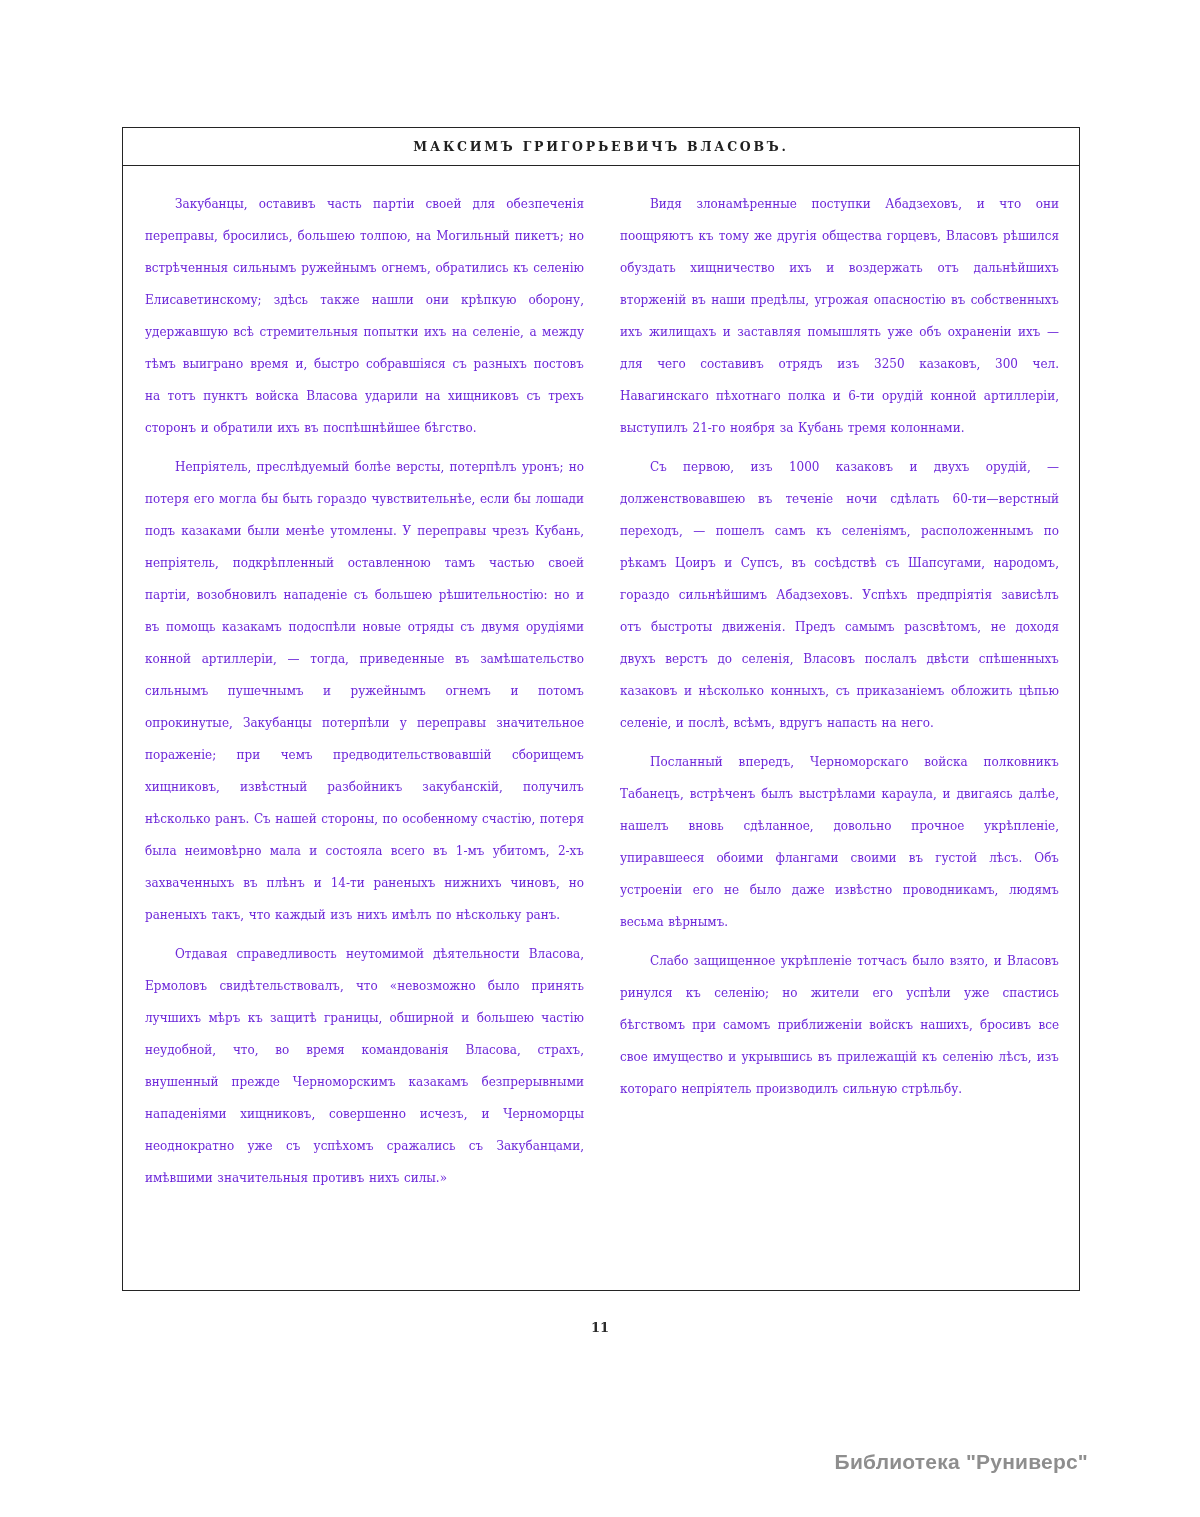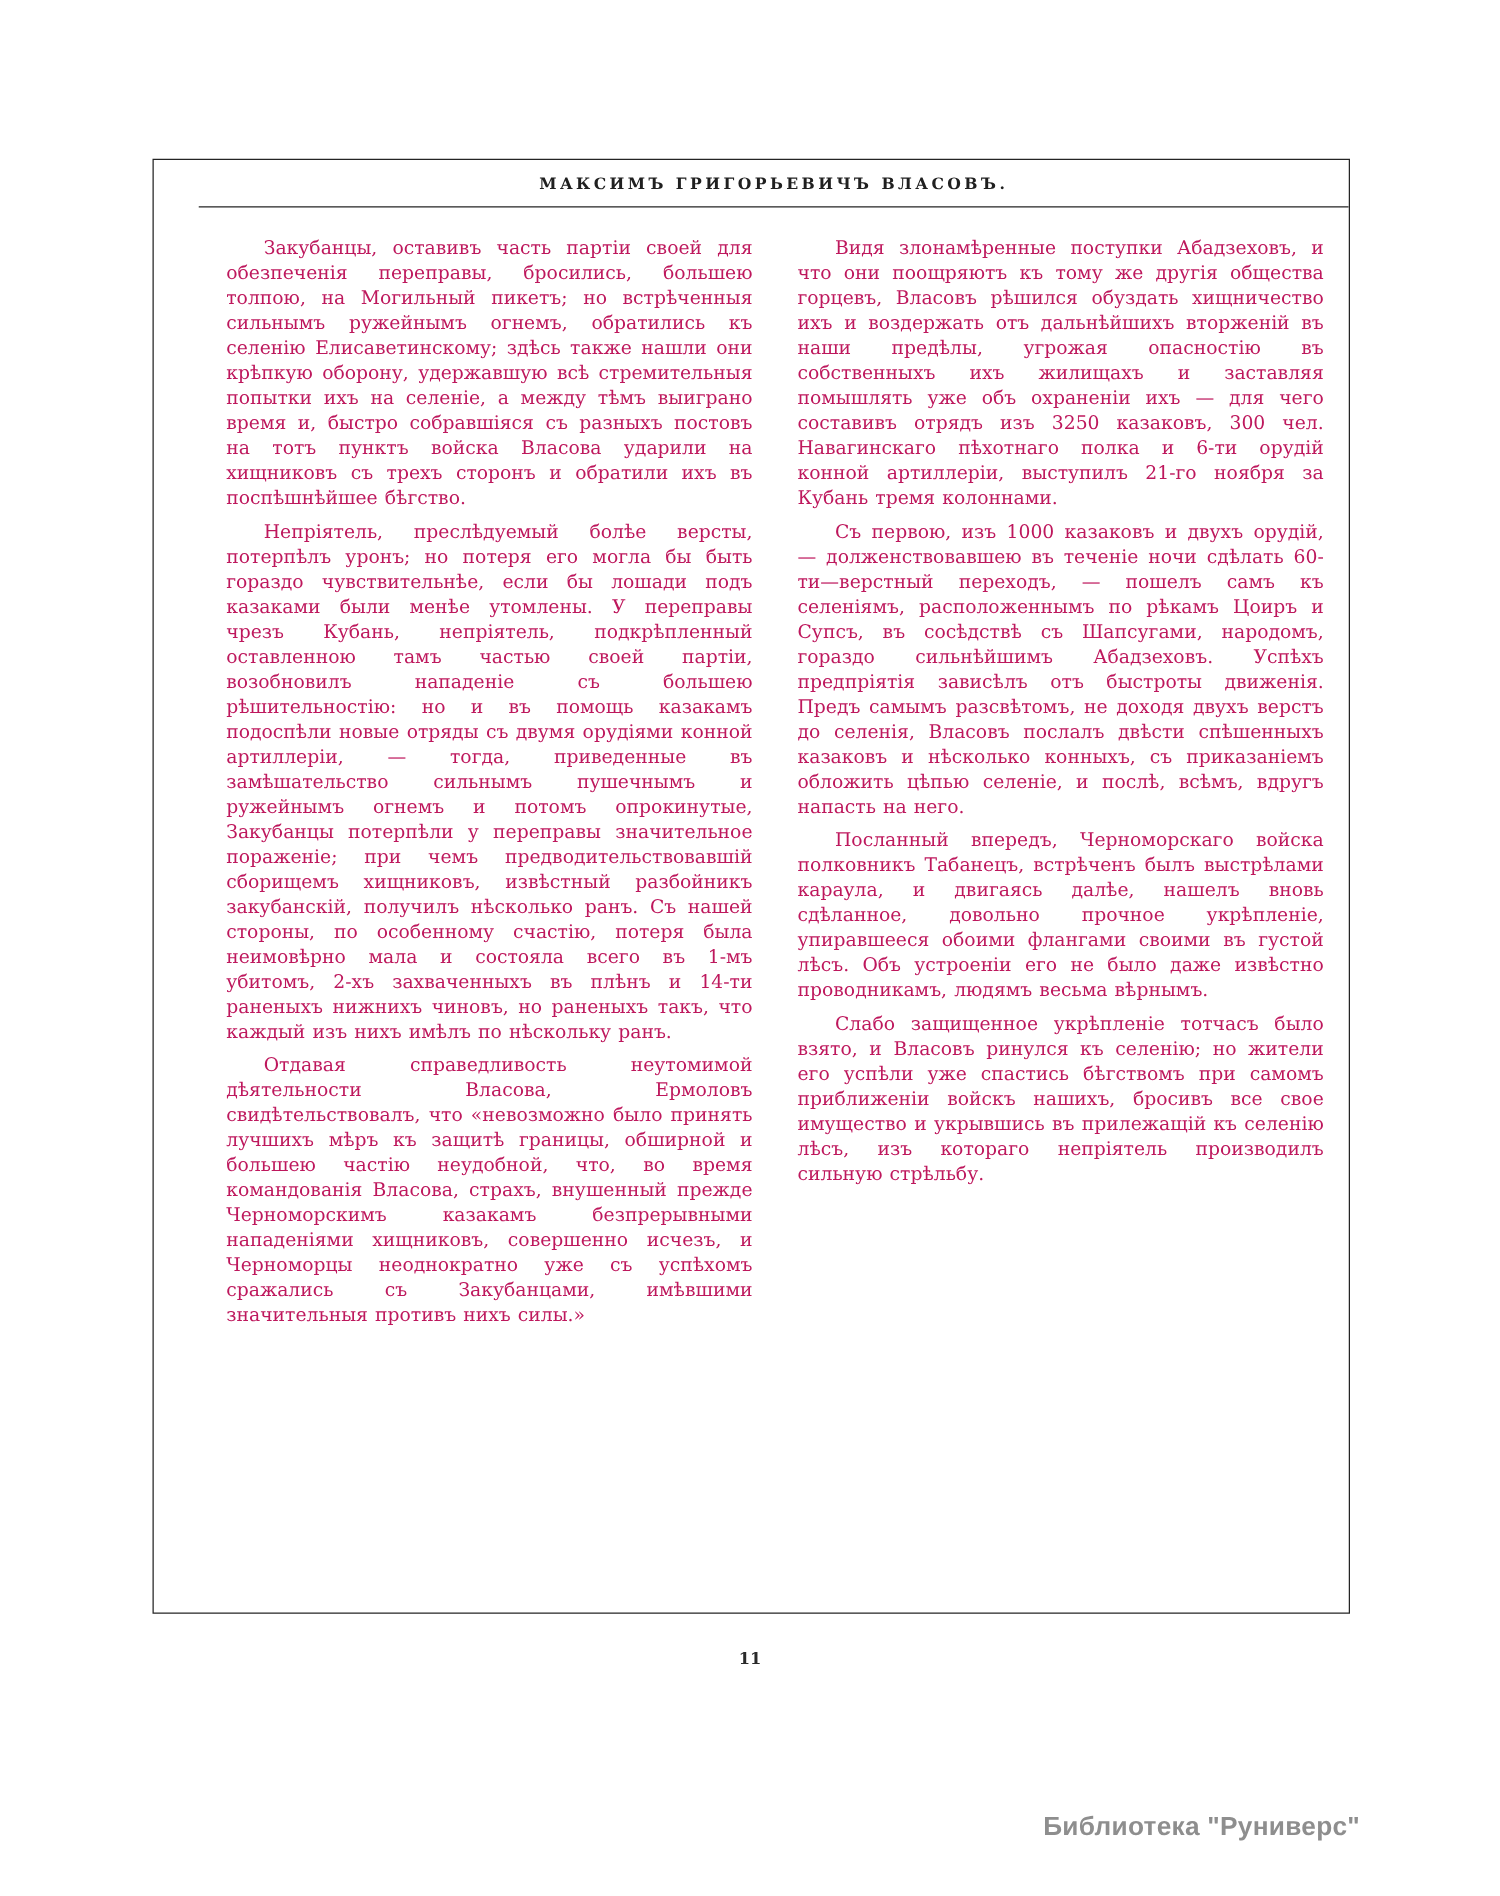--- a/index.html
+++ b/index.html
@@ -18,21 +18,20 @@
   .frame {
     position: absolute;
     left: 122px;
     top: 127px;
     width: 958px;
     height: 1164px;
     border: 1px solid #242424;
     box-sizing: border-box;
     background: #ffffff;
     overflow: hidden;
-    padding-left: 36px;
   }
   .frame-header {
     height: 37px;
     border-bottom: 1px solid #242424;
     display: flex;
     align-items: center;
     justify-content: center;
   }
   .frame-header .title {
     font-size: 12.5px;
@@ -48,24 +47,24 @@
     box-sizing: border-box;
   }
   .column {
     flex: 1 1 0;
     min-width: 0;
   }
   .column p {
     margin: 0 0 7px 0;
     text-indent: 30px;
     text-align: justify;
-    font-size: 15px;
-    line-height: 20px;
+    font-size: 12px;
+    line-height: 32px;
     word-spacing: 0.06em;
-    color: #be185d;
+    color: #6d28d9;
   }
   .column p:last-child {
     margin-bottom: 0;
   }
   .page-number {
     position: absolute;
     left: 0;
     right: 0;
     top: 1320px;
     text-align: center;

